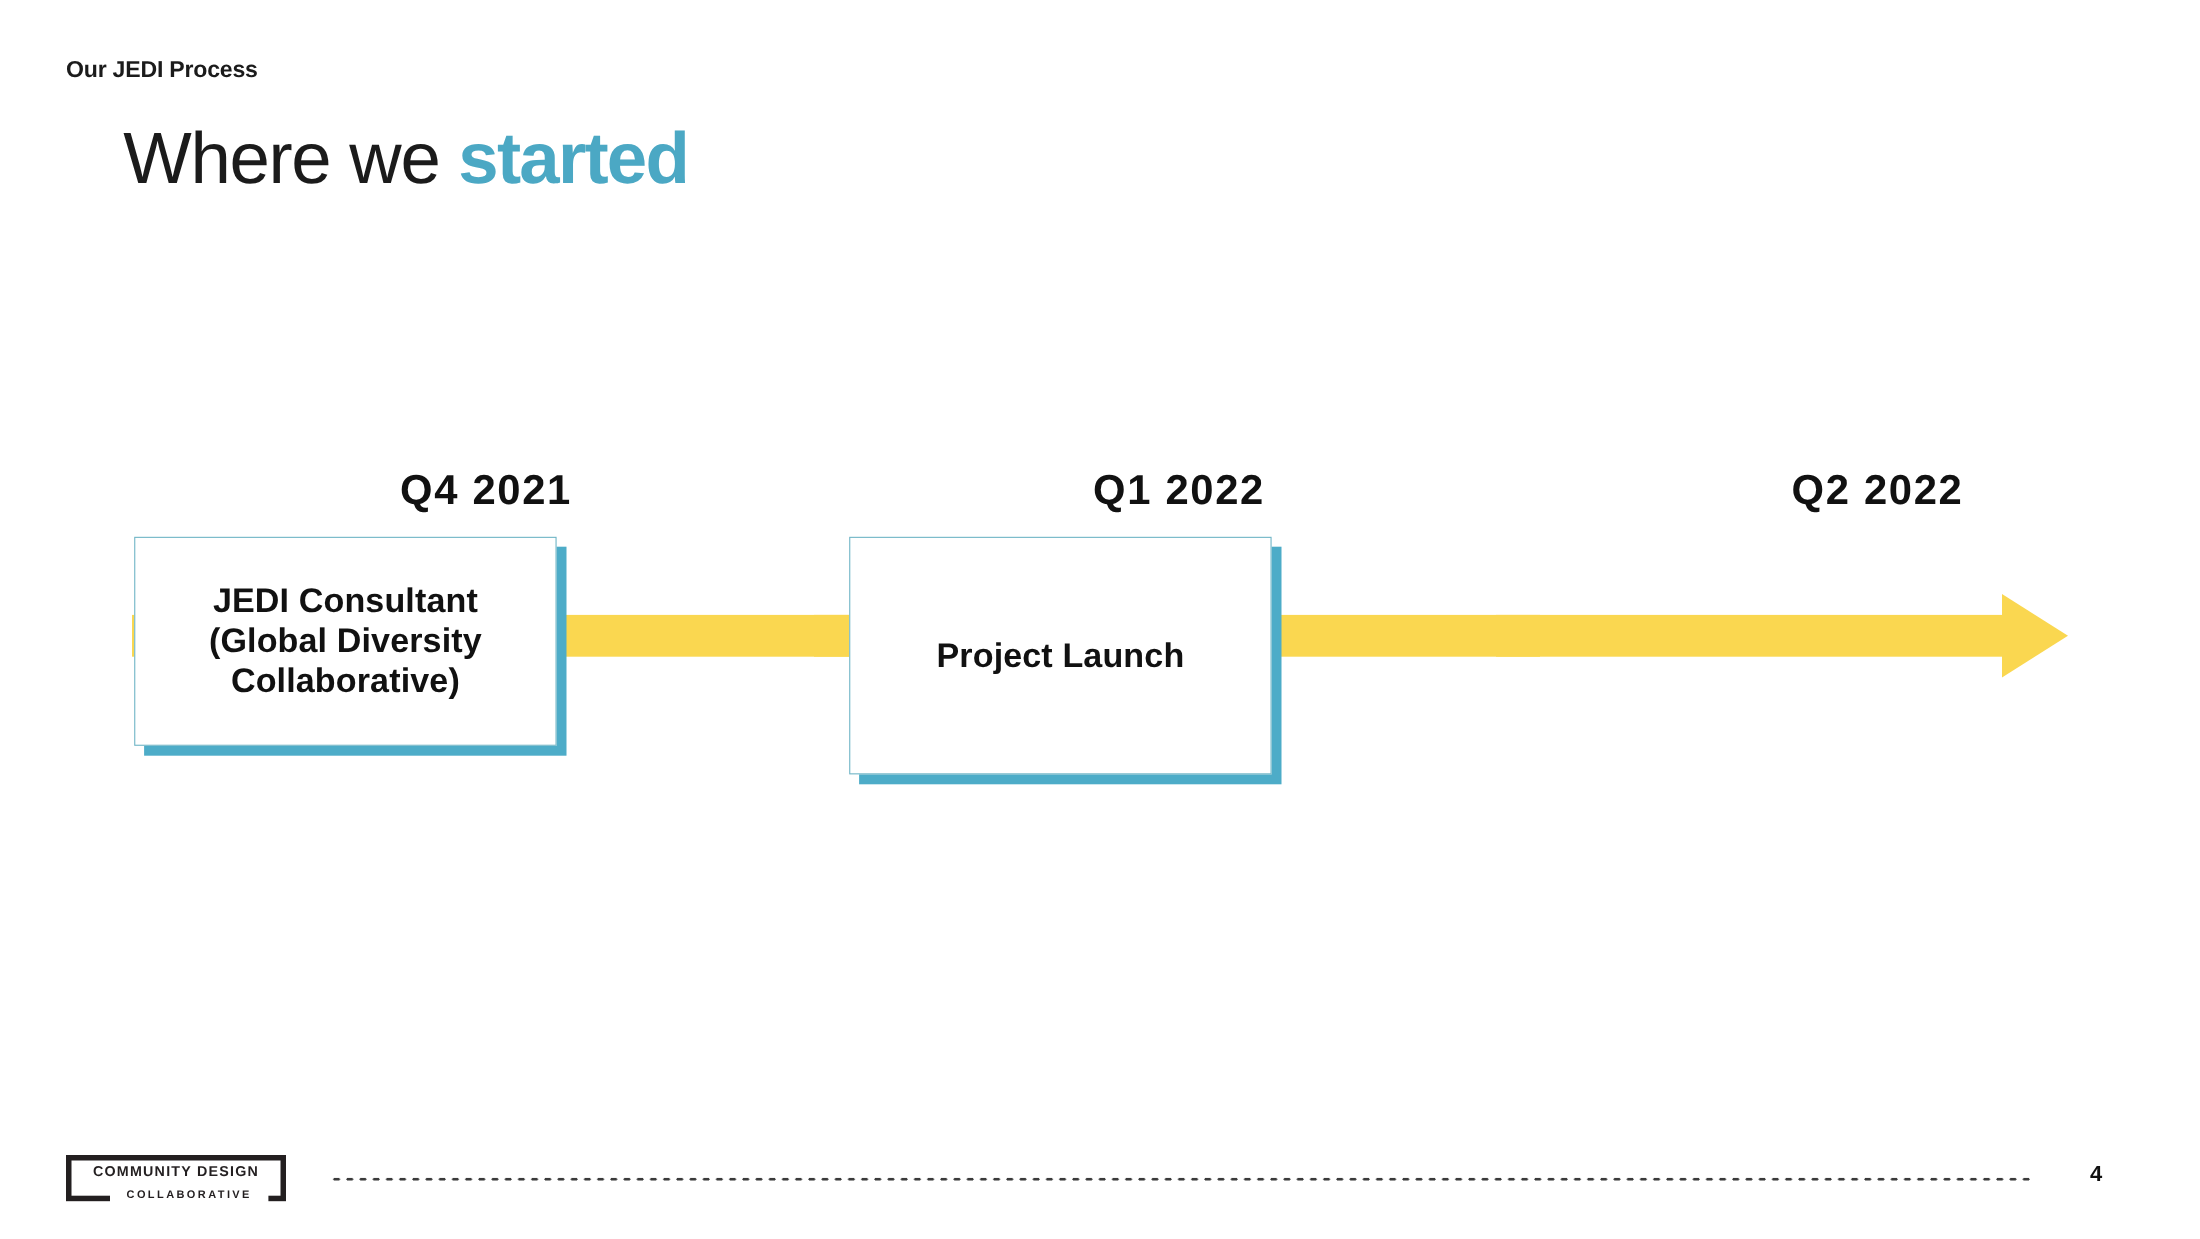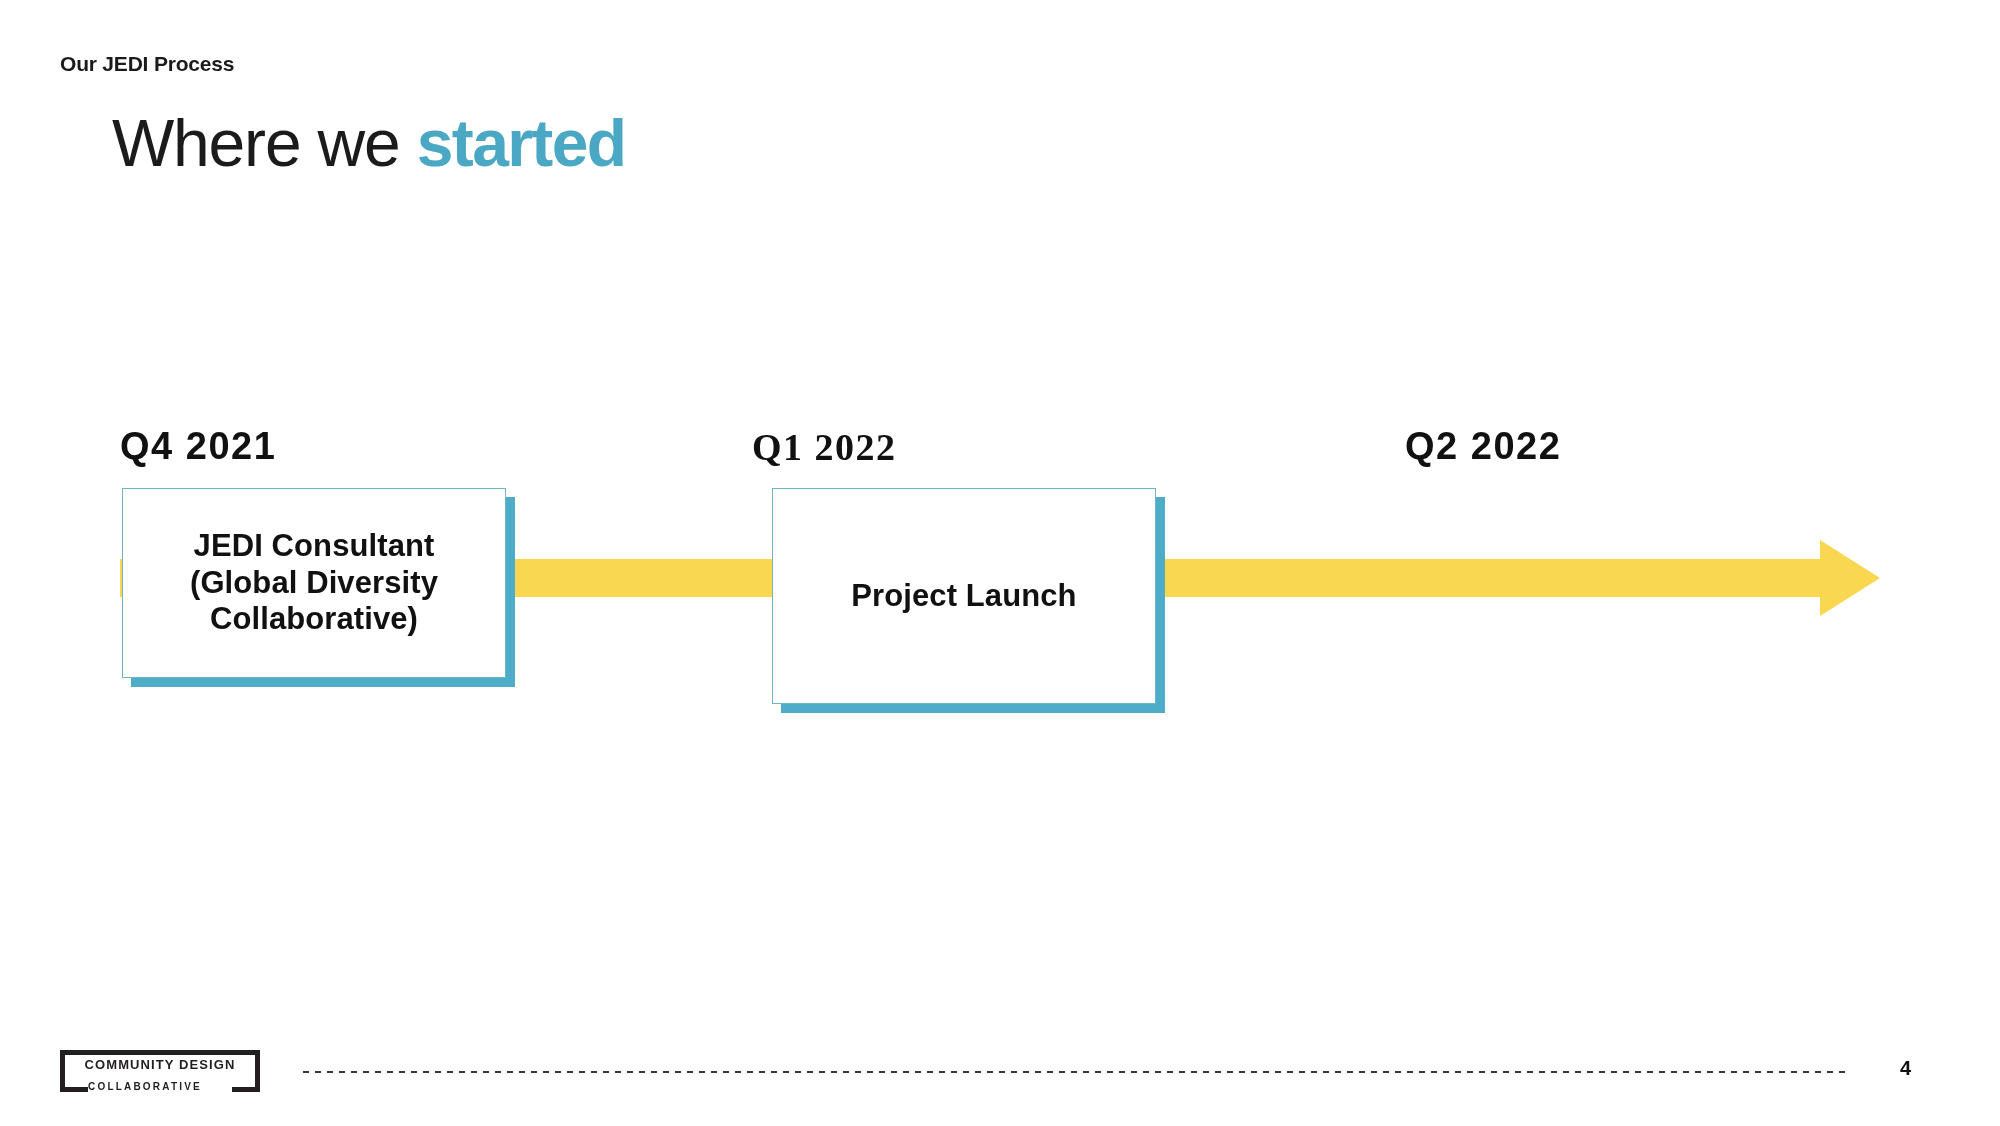--- a/index.html
+++ b/index.html
@@ -77,21 +77,21 @@
     height: 0;
     border-top: 38px solid transparent;
     border-bottom: 38px solid transparent;
     border-left: 60px solid #FAD750;
     z-index: 1;
   }
 
   
   .quarter {
     position: absolute;
-    text-align: left;
+    text-align: right;
     font-size: 38px;
     font-weight: 700;
     letter-spacing: 1.5px;
     color: #111111;
     z-index: 3;
     white-space: nowrap;
   }
 
   
   .card-wrap {
@@ -150,24 +150,24 @@
     top: 7px;
     width: 200px;
     text-align: center;
     font-size: 13px;
     font-weight: 700;
     letter-spacing: 1.1px;
     color: #231f20;
   }
   .logo-line2 {
     position: absolute;
-    left: 28px;
+    left: 40px;
     top: 30px;
     width: 144px;
-    text-align: left;
+    text-align: center;
     font-size: 10px;
     font-weight: 700;
     letter-spacing: 2.2px;
     color: #231f20;
     background: #ffffff;
     padding: 1px 0;
   }
 
   .dotted-rule {
     position: absolute;
@@ -215,21 +215,21 @@
       <div class="card-shadow"></div>
       <div class="card">
         <div class="card-label">
           <div>JEDI Consultant</div>
           <div>(Global Diversity</div>
           <div>Collaborative)</div>
         </div>
       </div>
     </div>
 
-    <div class="quarter" style="left:752px; top:425px; width:380px;font-family:Liberation Serif, serif;">Q1 2022</div>
+    <div class="quarter" style="left:770px; top:425px; width:380px;">Q1 2022</div>
     <div class="card-wrap" style="left:772px; top:488px; width:384px; height:216px;">
       <div class="card-shadow"></div>
       <div class="card">
         <div class="card-label">
           <div>Project Launch</div>
         </div>
       </div>
     </div>
 
     <div class="quarter" style="left:1405px; top:425px; width:380px;">Q2 2022</div>

